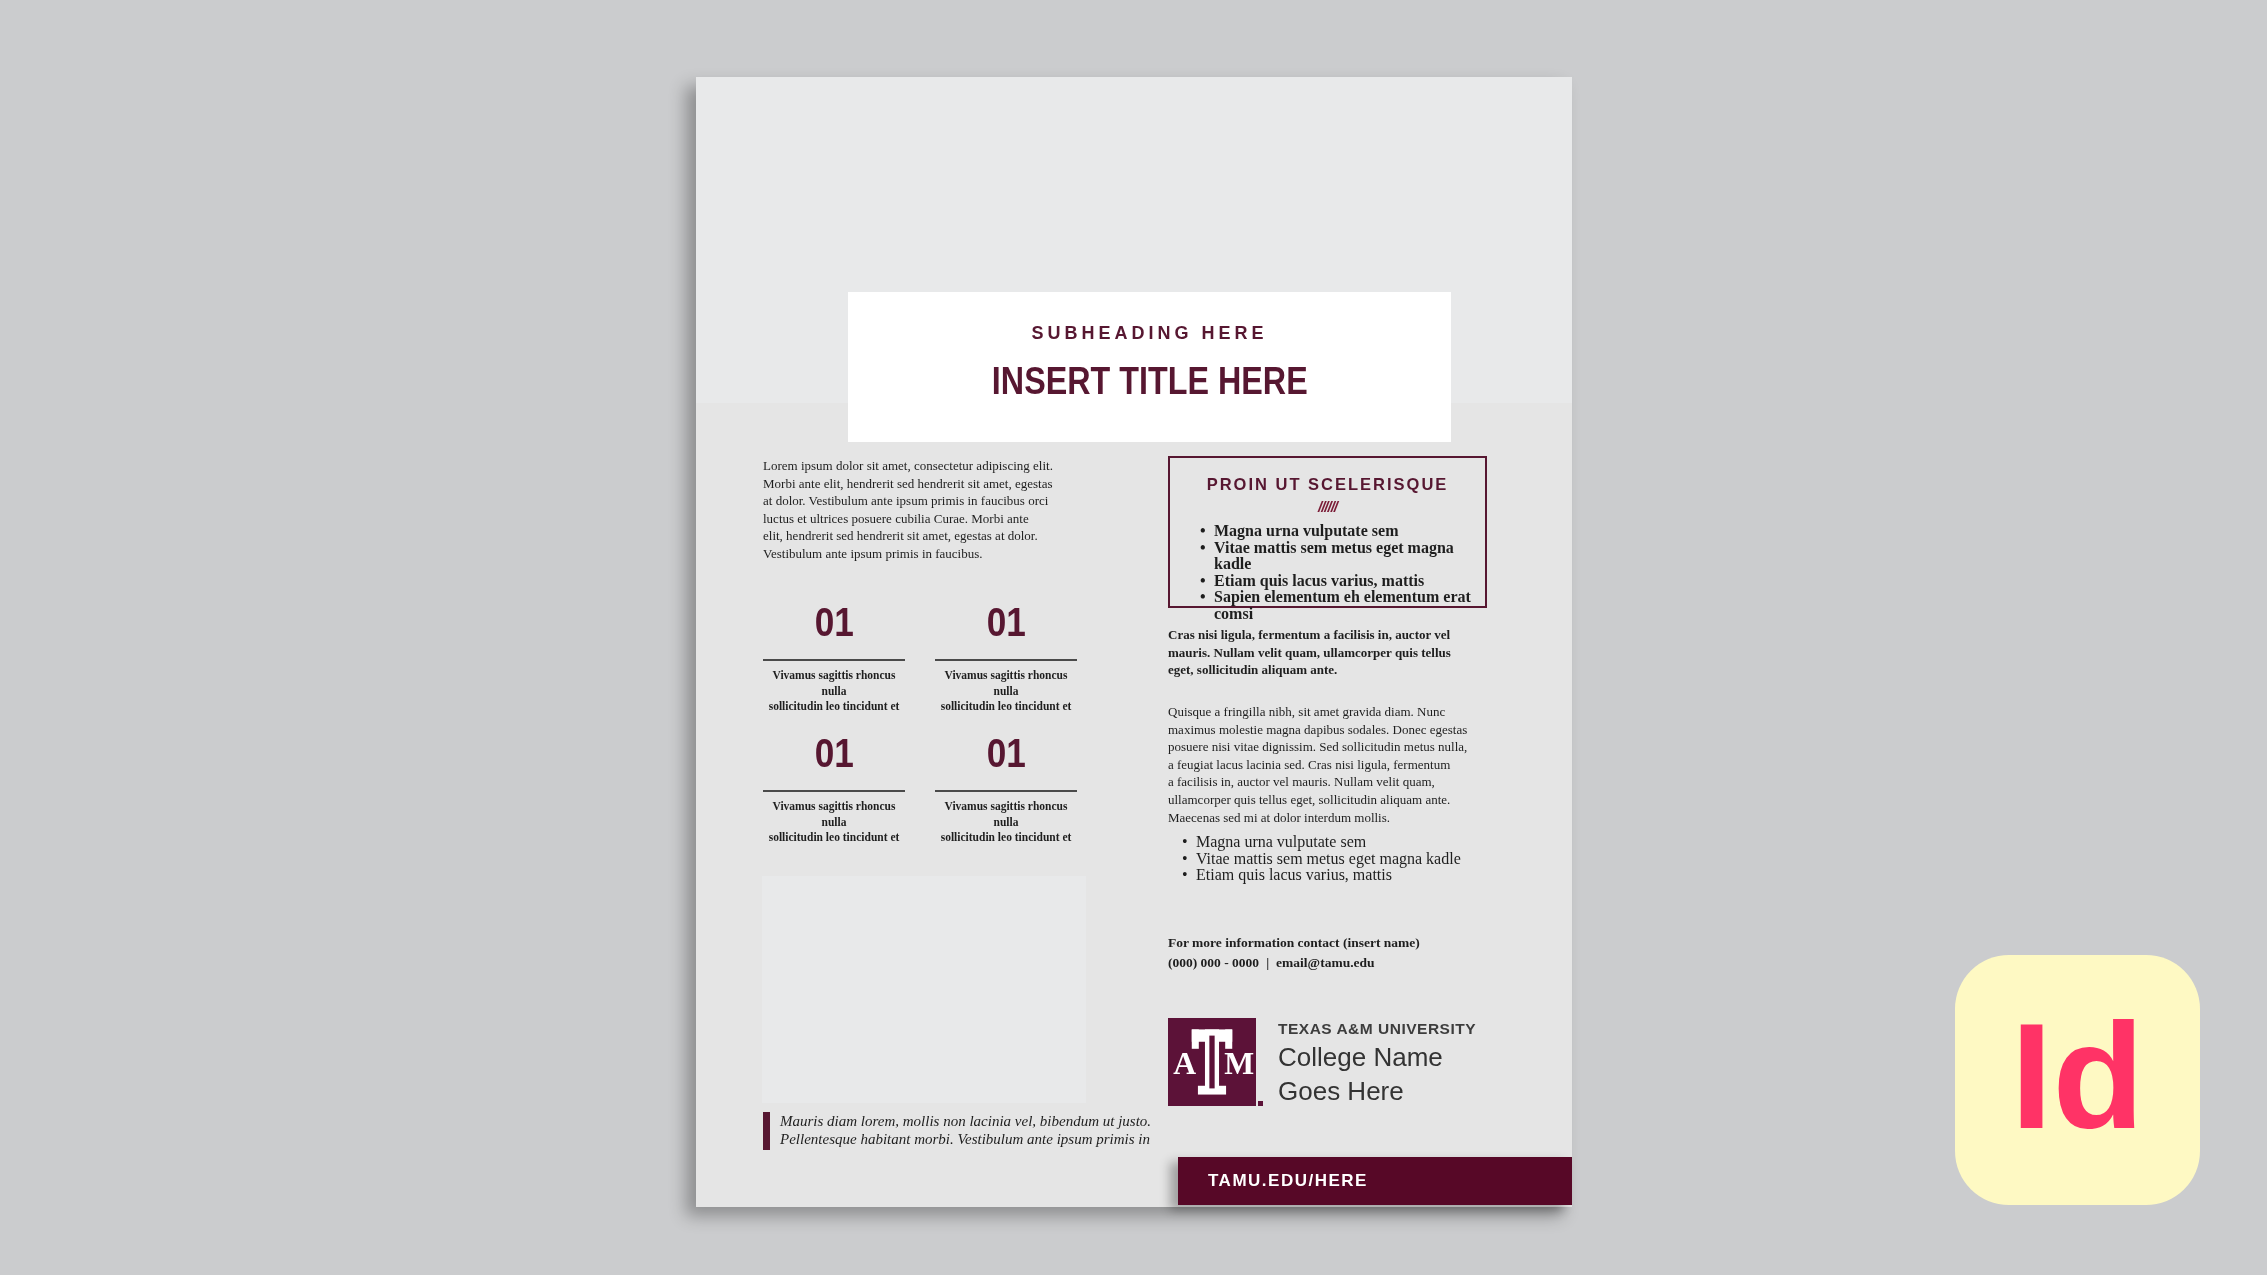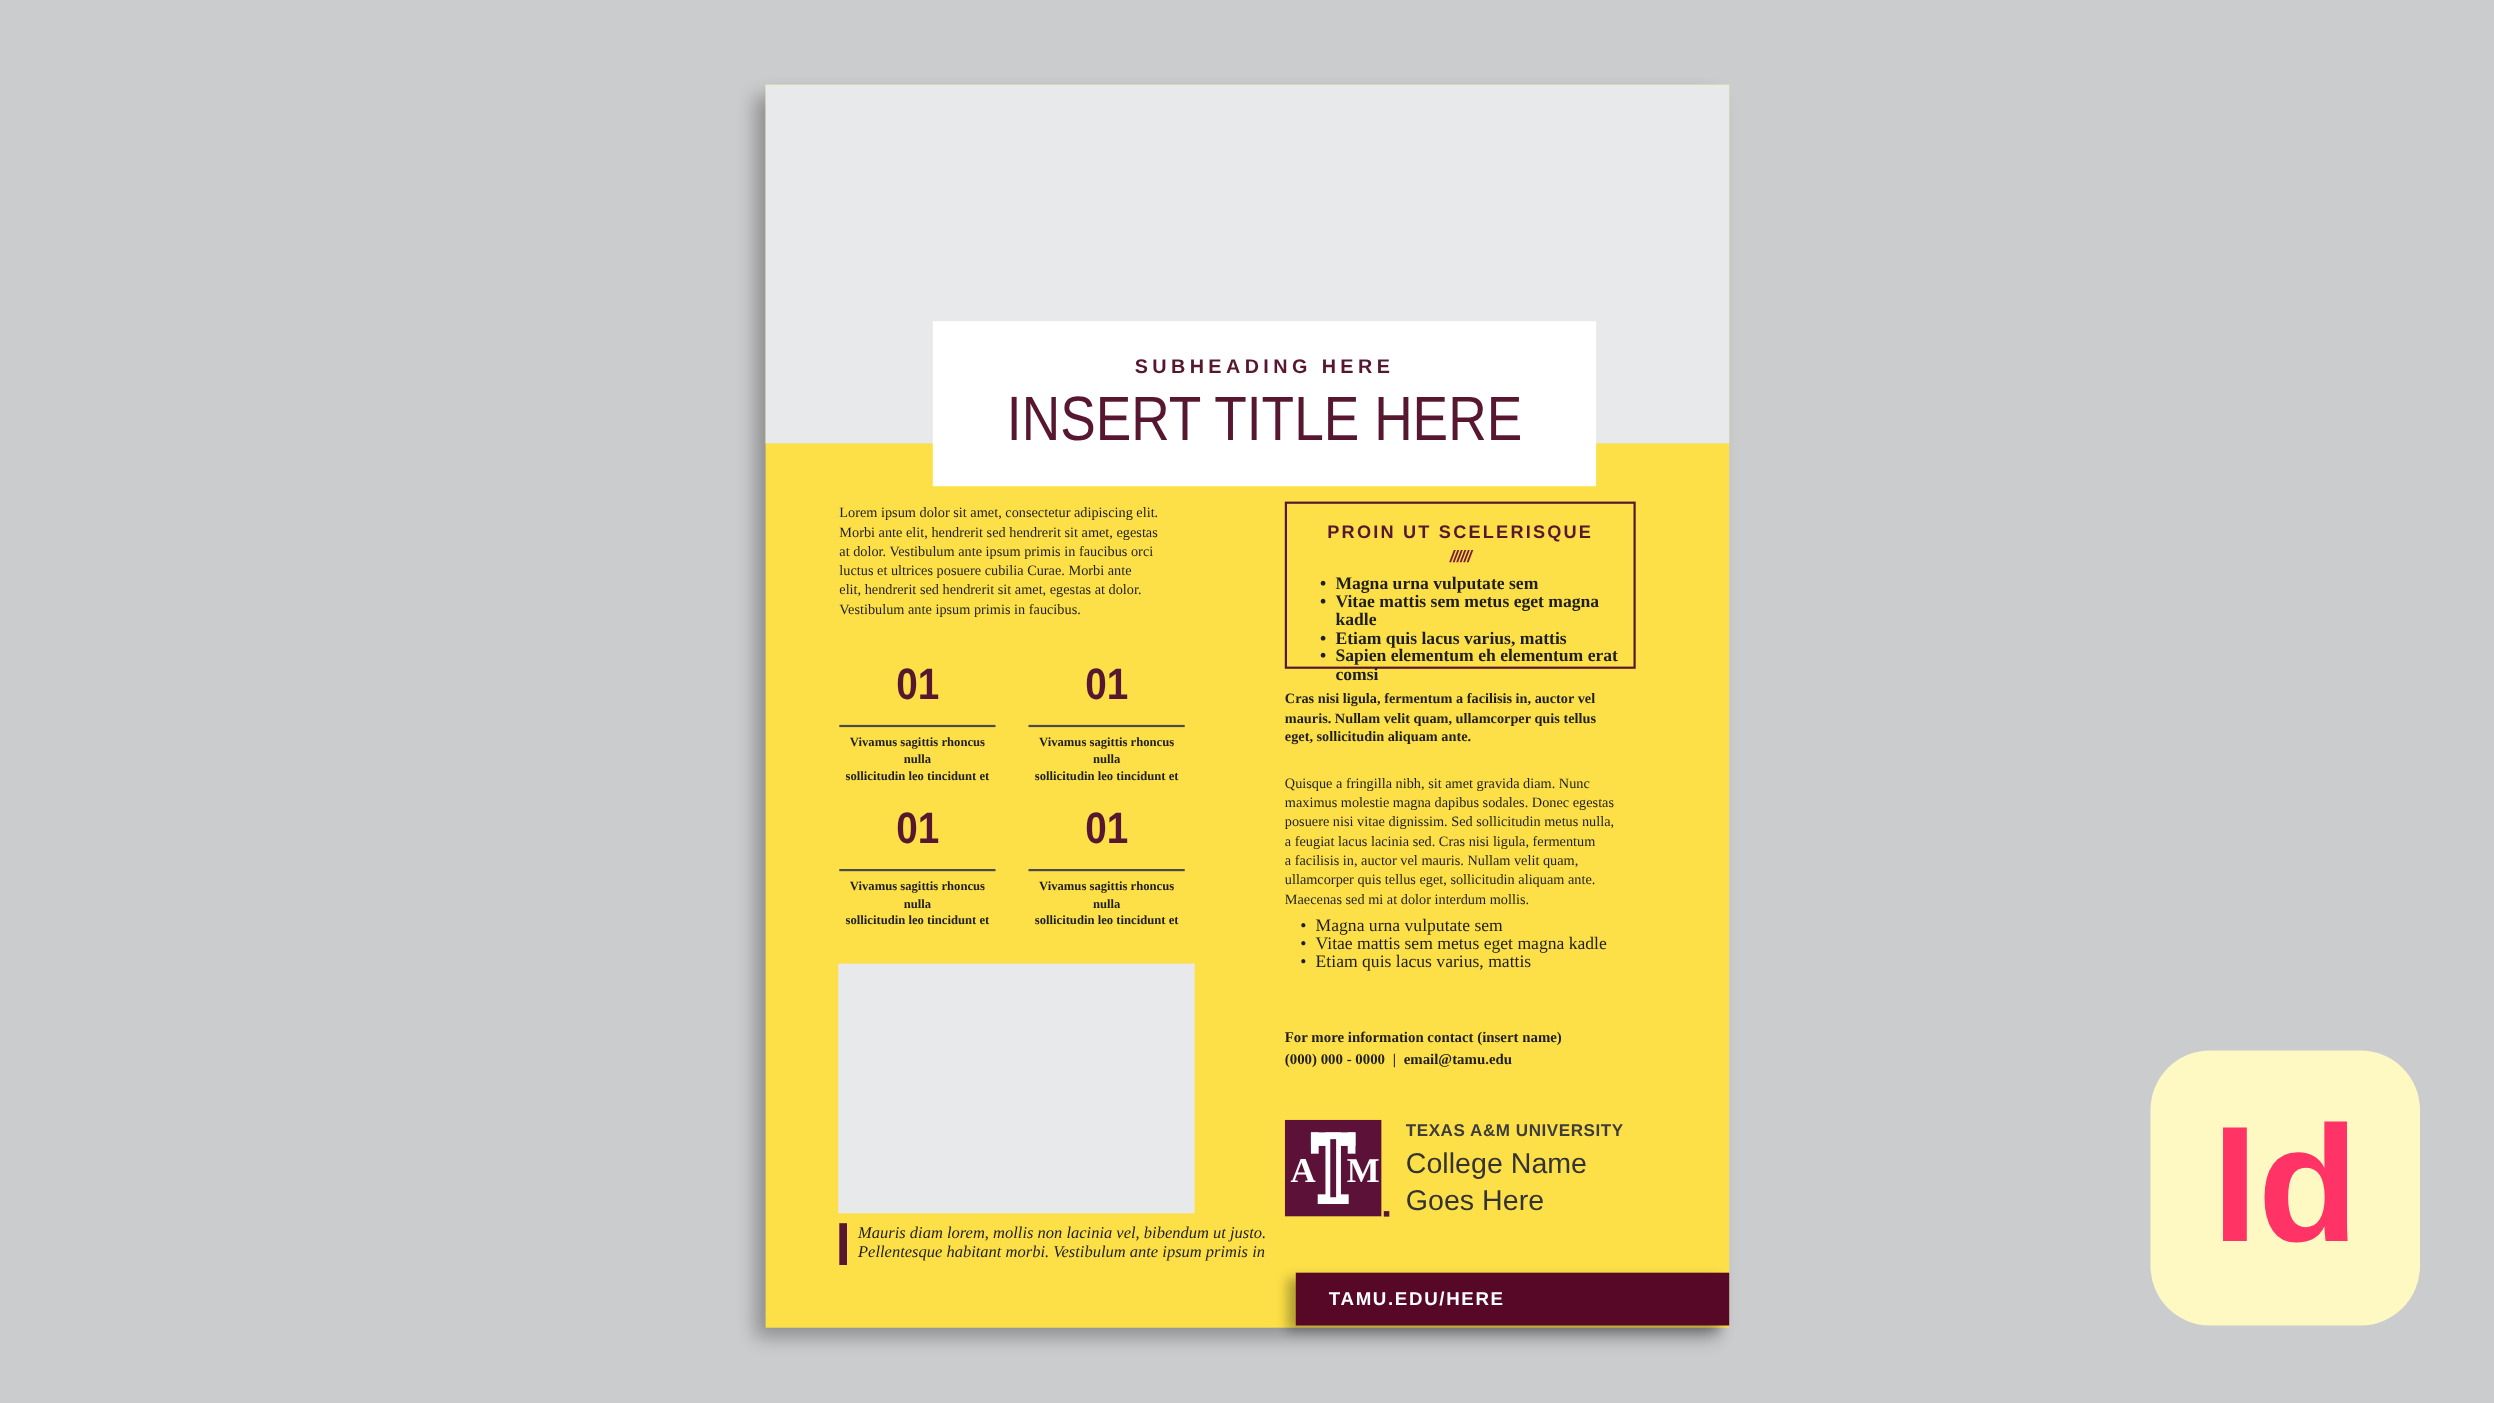--- a/index.html
+++ b/index.html
@@ -6,26 +6,26 @@
   body{
     width:2267px;height:1275px;position:relative;overflow:hidden;
     background:#cbccce;
     font-family:"Liberation Sans","DejaVu Sans",sans-serif;
   }
   .serif{font-family:"Liberation Serif","DejaVu Serif",serif;}
 
   
   .page{
     position:absolute;left:696px;top:77px;width:876px;height:1130px;
-    background:#fde047;box-shadow:-10px 9px 16px rgba(0,0,0,.30);
+    background:#e5e5e5;box-shadow:-10px 9px 16px rgba(0,0,0,.30);
   }
   .banner{position:absolute;left:0;top:0;width:876px;height:326px;background:#e8e9ea;}
   .title-box{position:absolute;left:152px;top:215px;width:603px;height:150px;background:#ffffff;text-align:center;}
   .subheading{margin-top:31px;font-size:18px;font-weight:bold;letter-spacing:4px;color:#571731;}
-  .page-title{margin-top:7px;font-size:57px;font-weight:normal;color:#571731;line-height:60px;white-space:nowrap;}
+  .page-title{margin-top:7px;font-size:38px;font-weight:bold;color:#571731;line-height:60px;white-space:nowrap;}
   .page-title span{display:inline-block;transform:scaleX(.85);transform-origin:center;}
 
   
   .intro{
     position:absolute;left:67px;top:380px;width:340px;
     font-size:13px;line-height:17.6px;color:#1e1e1e;white-space:pre;
   }
   .stat{position:absolute;width:142px;text-align:center;}
   .stat-value{font-size:40px;line-height:66px;font-weight:bold;color:#571731;}
   .stat-value span{display:inline-block;transform:scaleX(.88);transform-origin:center;}

